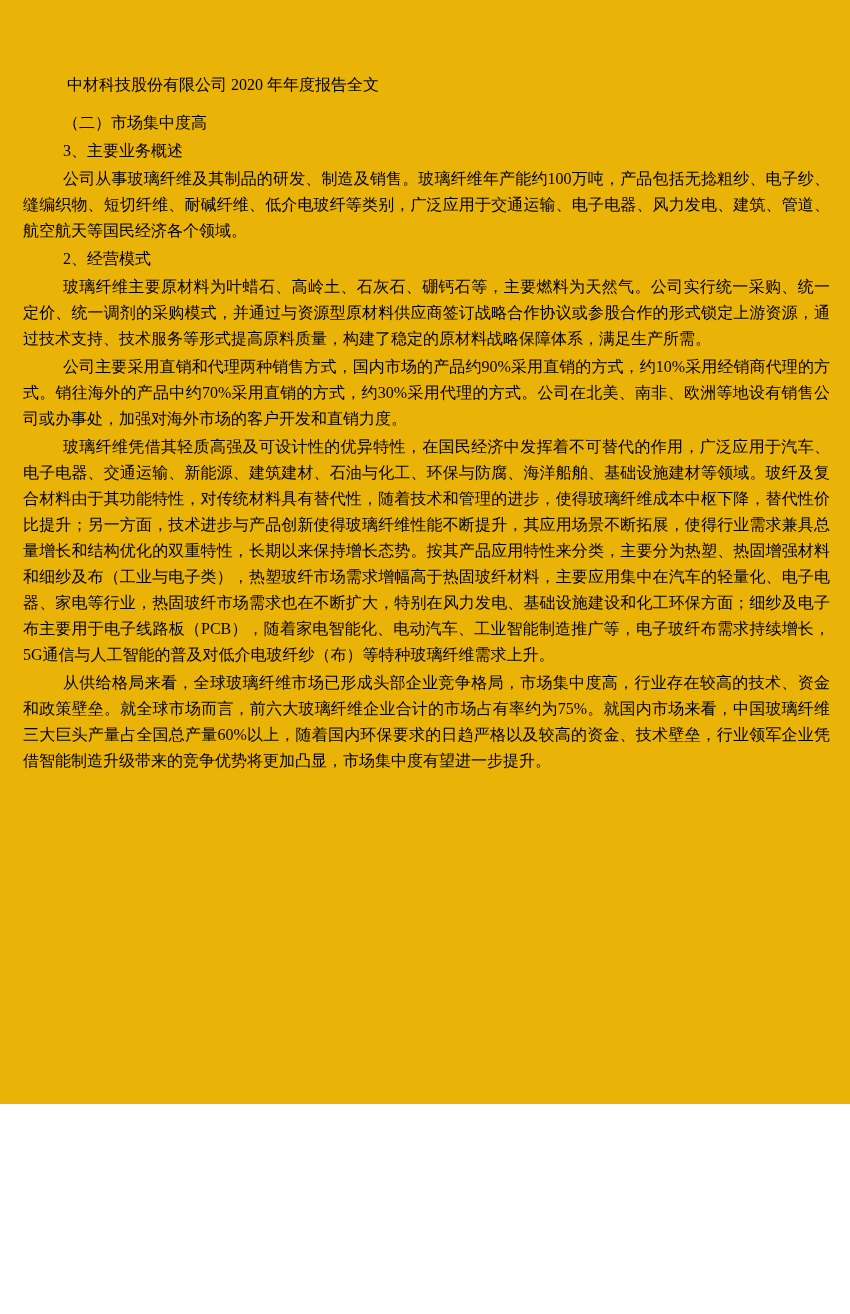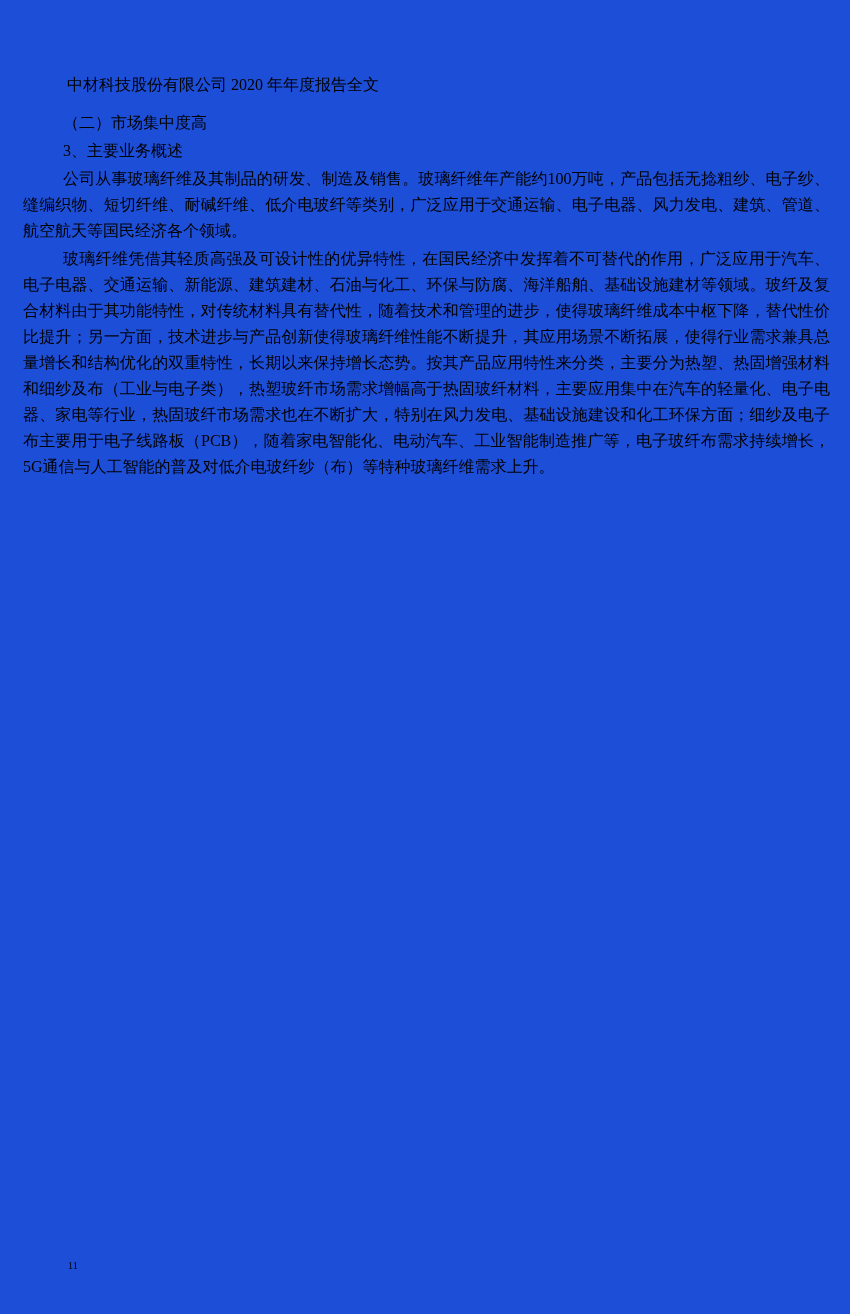--- a/index.html
+++ b/index.html
@@ -3,22 +3,22 @@
 <meta charset="utf-8">
 <style>
   html, body {
     margin: 0;
     padding: 0;
     background: #ffffff;
   }
   .page {
     position: relative;
     width: 850px;
-    height: 1314px;
-    background: #1d4ed8;
+    height: 1104px;
+    background: #eab308;
     color: #000000;
     font-family: "Liberation Serif", "DejaVu Serif", serif;
     overflow: hidden;
   }
   .content {
     position: absolute;
     top: 70px;
     left: 23px;
     width: 807px;
   }
@@ -56,26 +56,30 @@
 
     <div class="txt header-line">中材科技股份有限公司 2020 年年度报告全文</div>
 
     <div class="txt heading">（二）市场集中度高</div>
 
     <div class="txt heading">3、主要业务概述</div>
 
     <p class="txt para">公司从事玻璃纤维及其制品的研发、制造及销售。玻璃纤维年产能约100万吨，产品包括无捻粗纱、电子纱、缝编织物、短切纤维、耐碱纤维、低介电玻纤等类别，广泛应用于交通运输、电子电器、风力发电、建筑、管道、航空航天等国民经济各个领域。</p>
 
 
+    <div class="txt heading">2、经营模式</div>
 
 
+    <p class="txt para">玻璃纤维主要原材料为叶蜡石、高岭土、石灰石、硼钙石等，主要燃料为天然气。公司实行统一采购、统一定价、统一调剂的采购模式，并通过与资源型原材料供应商签订战略合作协议或参股合作的形式锁定上游资源，通过技术支持、技术服务等形式提高原料质量，构建了稳定的原材料战略保障体系，满足生产所需。</p>
 
 
+    <p class="txt para">公司主要采用直销和代理两种销售方式，国内市场的产品约90%采用直销的方式，约10%采用经销商代理的方式。销往海外的产品中约70%采用直销的方式，约30%采用代理的方式。公司在北美、南非、欧洲等地设有销售公司或办事处，加强对海外市场的客户开发和直销力度。</p>
 
 
     <p class="txt para">玻璃纤维凭借其轻质高强及可设计性的优异特性，在国民经济中发挥着不可替代的作用，广泛应用于汽车、电子电器、交通运输、新能源、建筑建材、石油与化工、环保与防腐、海洋船舶、基础设施建材等领域。玻纤及复合材料由于其功能特性，对传统材料具有替代性，随着技术和管理的进步，使得玻璃纤维成本中枢下降，替代性价比提升；另一方面，技术进步与产品创新使得玻璃纤维性能不断提升，其应用场景不断拓展，使得行业需求兼具总量增长和结构优化的双重特性，长期以来保持增长态势。按其产品应用特性来分类，主要分为热塑、热固增强材料和细纱及布（工业与电子类），热塑玻纤市场需求增幅高于热固玻纤材料，主要应用集中在汽车的轻量化、电子电器、家电等行业，热固玻纤市场需求也在不断扩大，特别在风力发电、基础设施建设和化工环保方面；细纱及电子布主要用于电子线路板（PCB），随着家电智能化、电动汽车、工业智能制造推广等，电子玻纤布需求持续增长，5G通信与人工智能的普及对低介电玻纤纱（布）等特种玻璃纤维需求上升。</p>
 
+    <p class="txt para">从供给格局来看，全球玻璃纤维市场已形成头部企业竞争格局，市场集中度高，行业存在较高的技术、资金和政策壁垒。就全球市场而言，前六大玻璃纤维企业合计的市场占有率约为75%。就国内市场来看，中国玻璃纤维三大巨头产量占全国总产量60%以上，随着国内环保要求的日趋严格以及较高的资金、技术壁垒，行业领军企业凭借智能制造升级带来的竞争优势将更加凸显，市场集中度有望进一步提升。</p>
 
 
   </div>
 
   <div class="pagenum">11</div>
 </div>
 
 </body></html>

